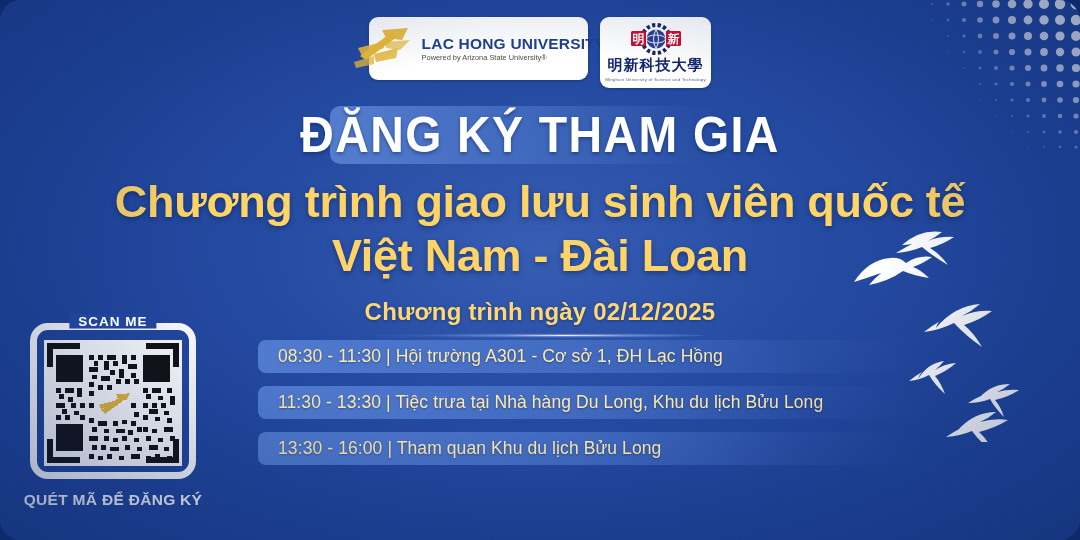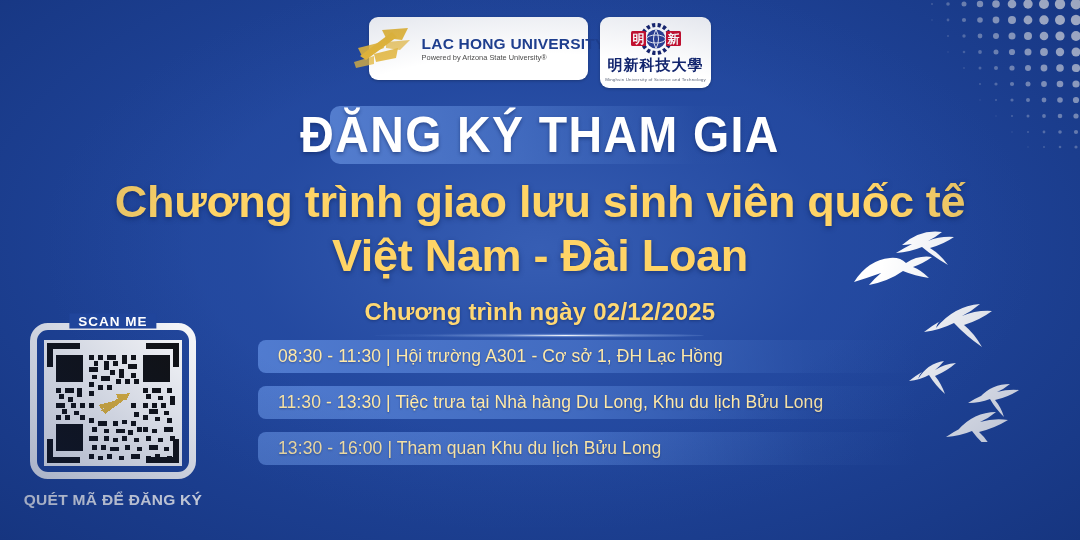--- a/index.html
+++ b/index.html
@@ -7,20 +7,21 @@
     padding: 0;
     background: #0d2b6b;
   }
   .banner {
     position: relative;
     width: 1080px;
     height: 540px;
     overflow: hidden;
     background: #20459b;
     font-family: "Liberation Sans", sans-serif;
+    border-radius: 21px;
     -webkit-font-smoothing: antialiased;
   }
   
   .bg-glow {
     position: absolute;
     left: 50%;
     top: 46%;
     width: 980px;
     height: 560px;
     transform: translate(-50%, -50%);

